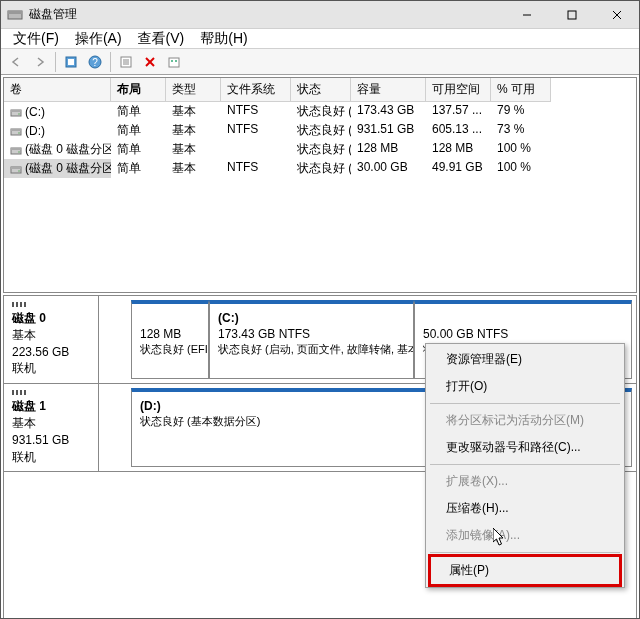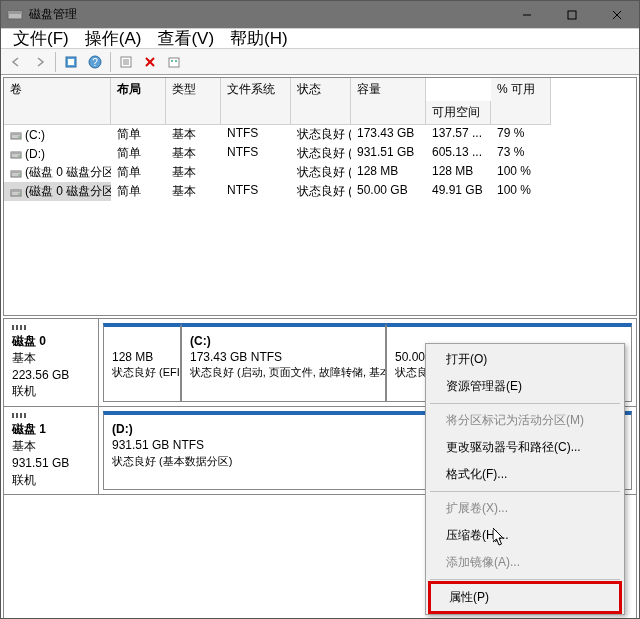--- a/index.html
+++ b/index.html
@@ -1,46 +1,46 @@
 <!DOCTYPE html>
 <html><head>
 <meta charset="utf-8">
 <style>
 * { box-sizing: border-box; font-family: "Microsoft YaHei", "Segoe UI", Tahoma, sans-serif; }
 html, body { margin: 0; padding: 0; }
 body { width: 640px; height: 619px; background: #fff; font-size: 12px; color: #000; overflow: hidden; border: 1px solid #555; }
 
 
-.titlebar { height: 28px; display: flex; align-items: center; border-bottom: 1px solid #d0d0d0; background: #737373; }
+.titlebar { height: 28px; display: flex; align-items: center; border-bottom: 1px solid #d0d0d0; background: #e5e5e5; }
 .titlebar .app-icon { width: 16px; height: 16px; margin: 0 6px; display: flex; align-items: center; justify-content: center; }
 .titlebar .title { flex: 1; font-size: 12px; }
 .win-btns { display: flex; }
 .win-btn { width: 45px; height: 28px; display: flex; align-items: center; justify-content: center; color: #333; font-size: 11px; }
 
 
 .menubar { height: 20px; display: flex; align-items: center; padding: 0 4px; border-bottom: 1px solid #d0d0d0; }
-.menu-item { padding: 2px 8px; font-size: 17px; }
+.menu-item { padding: 2px 8px; font-size: 14px; }
 
 
 .toolbar { height: 26px; display: flex; align-items: center; padding: 0 4px; gap: 2px; border-bottom: 1px solid #a0a0a0; background: #f6f6f6; }
 .tb-btn { width: 22px; height: 22px; display: flex; align-items: center; justify-content: center; border: 1px solid transparent; }
 .tb-btn.disabled { opacity: 0.4; }
 .tb-sep { width: 1px; height: 20px; background: #c0c0c0; margin: 0 2px; }
 
 
 .vol-list { border: 1px solid #888; margin: 2px; }
 .vol-header { display: flex; background: #fff; }
 .vh-cell { border-right: 1px solid #d0d0d0; border-bottom: 1px solid #d0d0d0; padding: 3px 6px; background: #f5f5f5; font-size: 12px; white-space: nowrap; overflow: hidden; }
 .vh-cell:first-child { width: 107px; }
 .vh-cell:nth-child(2) { width: 55px; font-weight: bold; }
 .vh-cell:nth-child(3) { width: 55px; }
 .vh-cell:nth-child(4) { width: 70px; }
 .vh-cell:nth-child(5) { width: 60px; }
 .vh-cell:nth-child(6) { width: 75px; }
-.vh-cell:nth-child(7) { width: 65px; margin-top: 23px; }
+.vh-cell:nth-child(7) { width: 65px; }
 .vh-cell:nth-child(8) { width: 60px; }
 
 .vol-row { display: flex; }
 .vr-cell { padding: 1px 6px; font-size: 12px; white-space: nowrap; overflow: hidden; }
 .vr-cell:first-child { width: 107px; display: flex; align-items: center; gap: 3px; }
 .vr-cell:nth-child(2) { width: 55px; }
 .vr-cell:nth-child(3) { width: 55px; }
 .vr-cell:nth-child(4) { width: 70px; }
 .vr-cell:nth-child(5) { width: 60px; }
 .vr-cell:nth-child(6) { width: 75px; }
@@ -48,21 +48,21 @@
 .vr-cell:nth-child(8) { width: 60px; }
 .vol-row.sel .vr-cell:first-child { background: #d9d9d9; }
 
 .drv-icon { width: 12px; height: 12px; flex-shrink: 0; }
 .drv-icon svg { width: 12px; height: 12px; display: block; }
 
 .vol-body { height: 190px; overflow: hidden; background: #fff; }
 
 
 .diskmap { border: 1px solid #888; margin: 2px; background: #fff; position: relative; }
-.disk-row { display: flex; border-bottom: 1px solid #888; }
+.disk-row { display: flex; border-bottom: 1px solid #888; gap: 28px; }
 .disk-info { width: 95px; padding: 6px 8px; border-right: 1px solid #888; font-size: 12px; line-height: 1.4; }
 .disk-info .dname { font-weight: bold; }
 .disk-stripe { width: 16px; height: 5px; background: repeating-linear-gradient(90deg,#555 0 2px,#fff 2px 4px); margin-bottom: 3px; }
 .parts { flex: 1; display: flex; padding: 4px; gap: 0; }
 .part { border: 1px solid #888; border-top: 4px solid #2167b5; padding: 6px 8px; font-size: 12px; line-height: 1.35; overflow: hidden; white-space: nowrap; }
 .part .pname { font-weight: bold; }
 .part .pdesc { font-size: 11px; }
 .disk0 .part:nth-child(1) { width: 78px; }
 .disk0 .part:nth-child(2) { width: 205px; }
 .disk0 .part:nth-child(3) { flex: 1; }
@@ -247,21 +247,21 @@
               <rect x="1" y="4" width="10" height="2" fill="#aaa"></rect>
               <circle cx="9" cy="8" r="0.8" fill="#6a6"></circle>
             </svg>
           </span>
           <span>(磁盘 0 磁盘分区 4)</span>
         </div>
         <div class="vr-cell">简单</div>
         <div class="vr-cell">基本</div>
         <div class="vr-cell">NTFS</div>
         <div class="vr-cell">状态良好 (...</div>
-        <div class="vr-cell">50.00 GB</div>
+        <div class="vr-cell">30.00 GB</div>
         <div class="vr-cell">49.91 GB</div>
         <div class="vr-cell">100 %</div>
       </div>
     </div>
 </div>
 
 <div class="diskmap" style="height:334px;">
   <div class="diskmap-inner" id="diskmap-inner">
       <div class="disk-row disk0">
         <div class="disk-info">
@@ -293,36 +293,34 @@
         <div class="disk-info">
           <div class="disk-stripe"></div>
           <div class="dname">磁盘 1</div>
           <div>基本</div>
           <div>931.51 GB</div>
           <div>联机</div>
         </div>
         <div class="parts">
           <div class="part">
             <div class="pname">(D:)</div>
-            <div>931.51 GB NTFS</div>
             <div class="pdesc">状态良好 (基本数据分区)</div>
           </div>
         </div>
       </div>
       <div class="bottom-blank"></div>
     </div>
 </div>
 
 <div class="ctx-menu" id="ctx-menu">
+    <div class="ctx-item">资源管理器(E)</div>
     <div class="ctx-item">打开(O)</div>
-    <div class="ctx-item">资源管理器(E)</div>
     <div class="ctx-sep"></div>
     <div class="ctx-item disabled">将分区标记为活动分区(M)</div>
     <div class="ctx-item">更改驱动器号和路径(C)...</div>
-    <div class="ctx-item">格式化(F)...</div>
     <div class="ctx-sep"></div>
     <div class="ctx-item disabled">扩展卷(X)...</div>
     <div class="ctx-item">压缩卷(H)...</div>
     <div class="ctx-item disabled">添加镜像(A)...</div>
     <div class="ctx-sep"></div>
     <div class="ctx-highlight">
       <div class="ctx-item">属性(P)</div>
     </div>
   </div>
 

